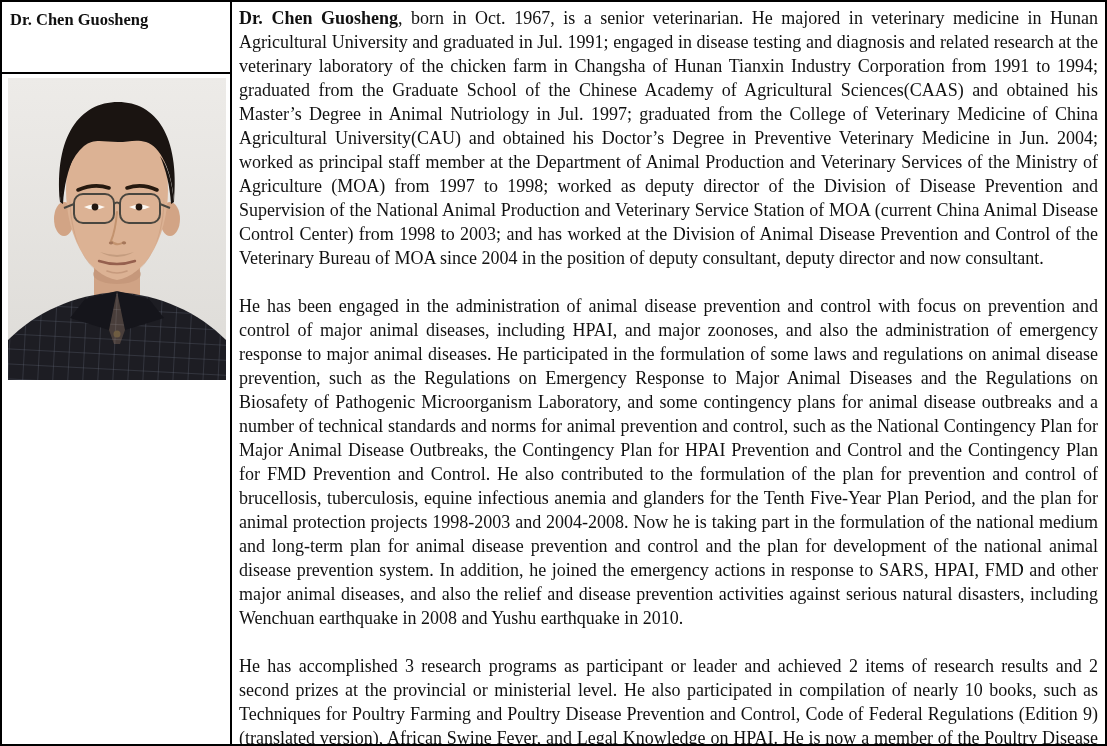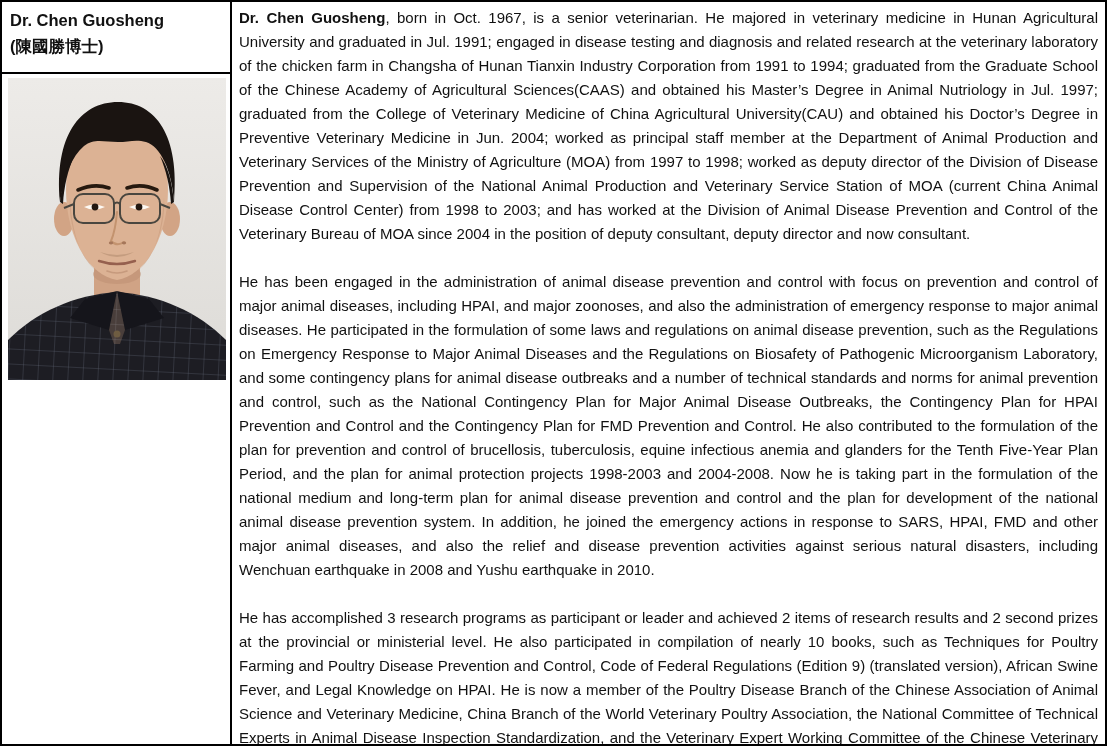--- a/index.html
+++ b/index.html
@@ -2,21 +2,21 @@
 <html><head>
 <meta charset="utf-8">
 <style>
   html,body { margin:0; padding:0; background:#fff; }
   .doc {
     box-sizing:border-box;
     width:1107px; height:746px;
     border:2px solid #000;
     background:#fff;
     display:flex;
-    font-family:Liberation Sans, sans-serif;
+    font-family:Liberation Serif, serif;
     color:#111;
     overflow:hidden;
   }
   .left-col {
     box-sizing:border-box;
     width:230px; flex:0 0 230px;
     border-right:2px solid #000;
     display:flex; flex-direction:column;
   }
   .name-cell {
@@ -31,35 +31,34 @@
   .photo-cell {
     flex:1;
     padding:4px 0 0 6px;
   }
   .photo-svg { display:block; width:218px; height:302px; }
   .right-col {
     box-sizing:border-box;
     flex:1;
     padding:4px 7px 0 7px;
     text-align:justify;
-    font-size:15px;
+    font-size:18px;
     line-height:24px;
   }
   .right-col p { margin:0 0 24px 0; }
   .right-col p:last-child { margin-bottom:12px; }
 </style>
 </head>
 <body>
 
 <div class="doc">
 
   <div class="left-col">
     <div class="name-cell">
       <div>Dr. Chen Guosheng</div>
-      <div>(陳國勝博士)</div>
     </div>
     <div class="photo-cell">
       <svg class="photo-svg" viewBox="0 0 218 302" xmlns="http://www.w3.org/2000/svg" aria-hidden="true">
         <defs>
           <linearGradient id="bgGrad" x1="0" y1="0" x2="0" y2="1">
             <stop offset="0" stop-color="#edebe8"></stop>
             <stop offset="1" stop-color="#dddbd7"></stop>
           </linearGradient>
           <path id="shirt" d="M0,302 L0,262 C28,234 66,217 109,214 C152,217 190,234 218,262 L218,302 Z"></path>
           <pattern id="grid" width="15" height="15" patternUnits="userSpaceOnUse" patternTransform="rotate(3)">

